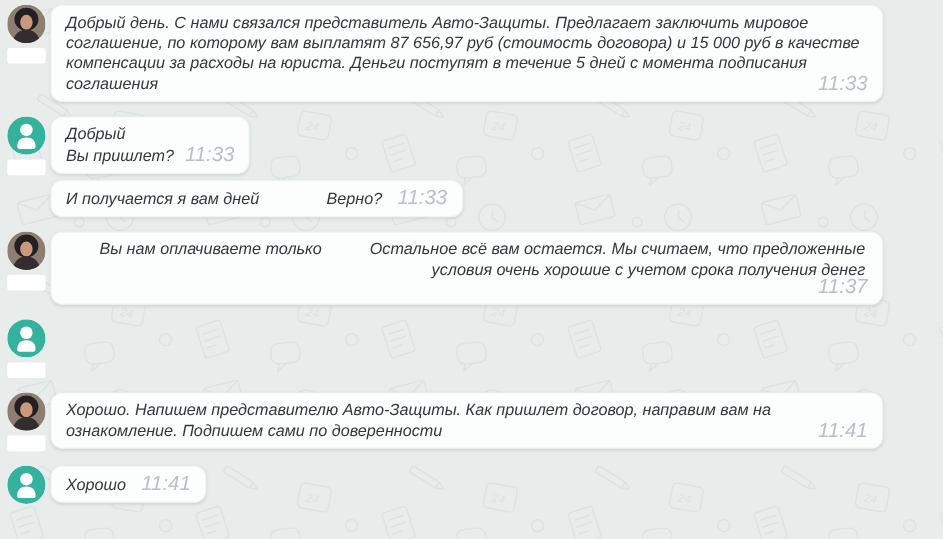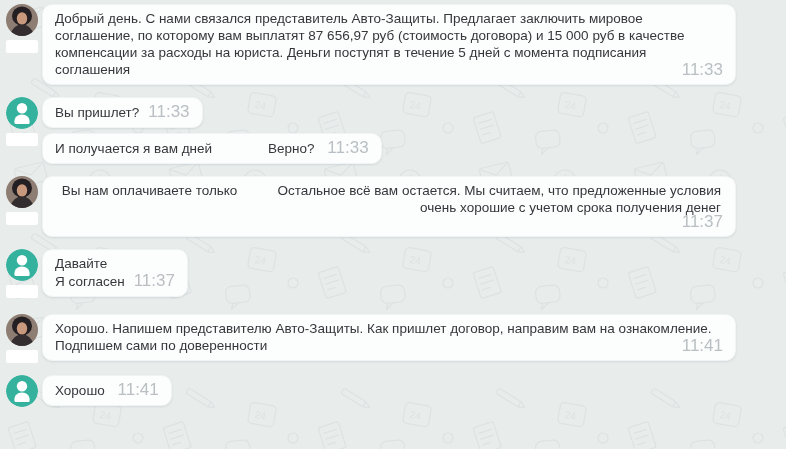--- a/index.html
+++ b/index.html
@@ -2,21 +2,21 @@
 <html><head>
 <meta charset="utf-8">
 <style>
   html, body {
     margin: 0; padding: 0;
     width: 786px; height: 449px;
     overflow: hidden;
     font-family: "Liberation Sans", "DejaVu Sans", sans-serif;
     background: #e8eceb;
   }
-  .stage { position: relative; width: 664px; height: 449px; }
+  .stage { position: relative; width: 664px; height: 449px; font-style: italic; }
   .bg-pattern { position: absolute; inset: 0; z-index: 0; }
   .chat {
     position: relative; z-index: 1;
     padding: 4px 8px 0 6px;
     box-sizing: border-box;
   }
   .group { display: flex; align-items: flex-start; margin-bottom: 12px; }
   .avatar-col { width: 32px; margin-right: 4px; flex: 0 0 auto; }
   .avatar {
     width: 32px; height: 32px; border-radius: 50%;
@@ -127,20 +127,21 @@
           <svg width="32" height="32" viewBox="0 0 32 32">
             <circle cx="16" cy="16" r="16" fill="#34b29e"></circle>
             <circle cx="16" cy="11.3" r="5.2" fill="#ffffff"></circle>
             <path d="M16,17.5 c-4.6,0 -7.6,2.9 -7.6,6.9 v1.1 c0,0.9 0.7,1.6 1.6,1.6 h12 c0.9,0 1.6,-0.7 1.6,-1.6 v-1.1 c0,-4 -3,-6.9 -7.6,-6.9 z" fill="#ffffff"></path>
           </svg>
         </div>
         <div class="name-tag"></div>
       </div>
       <div class="msgs">
         <div class="bubble">
+          <span class="line">Добрый</span>
           <span class="line"><span>Вы пришлет?</span><span class="time">11:33</span></span>
         </div>
         <br>
         <div class="bubble">
           <span>И получается я вам дней</span><span class="gap-redacted gap-w56"></span><span>Верно?</span>
           <span class="time">11:33</span>
         </div>
       </div>
     </div>
 
@@ -169,24 +170,20 @@
         <div class="avatar">
           <svg width="32" height="32" viewBox="0 0 32 32">
             <circle cx="16" cy="16" r="16" fill="#34b29e"></circle>
             <circle cx="16" cy="11.3" r="5.2" fill="#ffffff"></circle>
             <path d="M16,17.5 c-4.6,0 -7.6,2.9 -7.6,6.9 v1.1 c0,0.9 0.7,1.6 1.6,1.6 h12 c0.9,0 1.6,-0.7 1.6,-1.6 v-1.1 c0,-4 -3,-6.9 -7.6,-6.9 z" fill="#ffffff"></path>
           </svg>
         </div>
         <div class="name-tag"></div>
       </div>
       <div class="msgs">
-        <div class="bubble">
-          <span class="line">Давайте</span>
-          <span class="line"><span>Я согласен</span><span class="time">11:37</span></span>
-        </div>
         <br>
       </div>
     </div>
 
     <div class="group">
       <div class="avatar-col">
         <div class="avatar">
           <svg width="32" height="32" viewBox="0 0 32 32">
             <rect width="32" height="32" fill="#8d7d72"></rect>
             <ellipse cx="16" cy="12" rx="10" ry="9.5" fill="#241f22"></ellipse>

